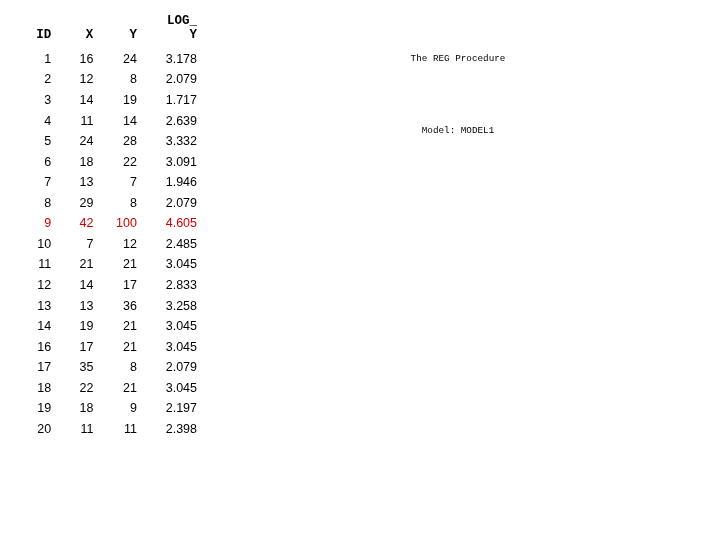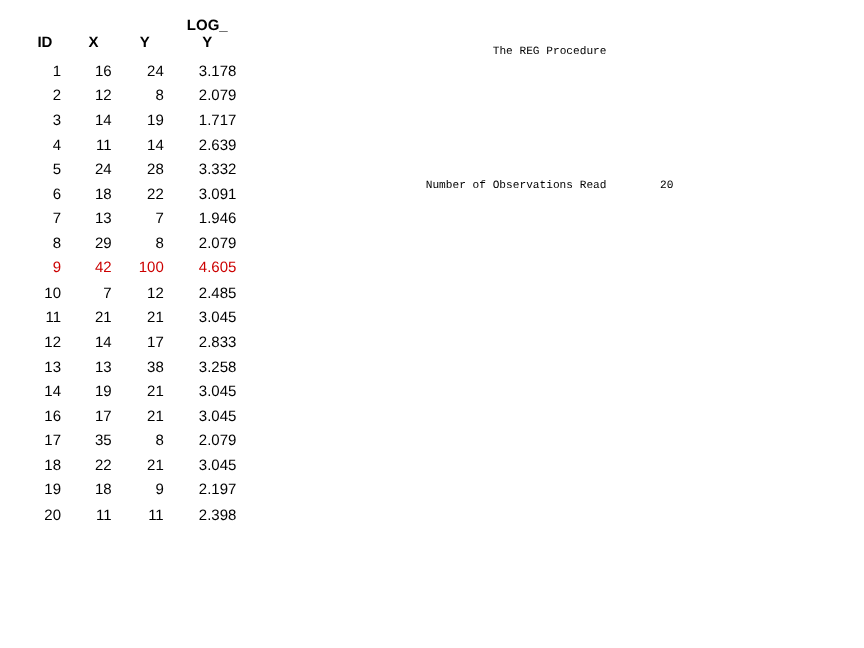--- a/index.html
+++ b/index.html
@@ -25,24 +25,26 @@
     position: absolute;
     left: 18px;
     top: 14px;
     width: 185px;
     border-collapse: collapse;
     font-family: "Liberation Sans", sans-serif;
     font-size: 12.5px;
   }
   .data-table th {
     font-weight: bold;
+    text-align: right;
     padding: 0 6px 6px 6px;
     vertical-align: bottom;
     font-size: 12.5px;
     line-height: 1.15;
+    font-family: Liberation Mono, monospace;
   }
   .data-table td {
     text-align: right;
     padding: 3.1px 6px;
     font-size: 12.5px;
     line-height: 1.15;
   }
   .data-table th.col-id, .data-table td.col-id { width: 30px; }
   .data-table th.col-x, .data-table td.col-x { width: 34px; }
   .data-table th.col-y, .data-table td.col-y { width: 34px; }
@@ -54,21 +56,21 @@
     position: absolute;
     left: 208px;
     top: 10px;
     width: 500px;
     font-family: "Liberation Mono", monospace;
     font-size: 9.3px;
     line-height: 1.42;
     white-space: pre;
     color: #000000;
   }
-  .sas-block { margin: 0; }
+  .sas-block { margin: 16px; }
   .sas-center { text-align: center; }
   .gap-sm { height: 9px; }
   .gap-md { height: 15px; }
   .gap-lg { height: 19px; }
 </style>
 </head>
 <body>
 
 <div class="page">
 
@@ -153,21 +155,21 @@
         </tr>
         <tr>
           <td class="col-id">12</td>
           <td class="col-x">14</td>
           <td class="col-y">17</td>
           <td class="col-logy">2.833</td>
         </tr>
         <tr>
           <td class="col-id">13</td>
           <td class="col-x">13</td>
-          <td class="col-y">38</td>
+          <td class="col-y">36</td>
           <td class="col-logy">3.258</td>
         </tr>
         <tr>
           <td class="col-id">14</td>
           <td class="col-x">19</td>
           <td class="col-y">21</td>
           <td class="col-logy">3.045</td>
         </tr>
         <tr>
           <td class="col-id">16</td>
@@ -197,24 +199,24 @@
           <td class="col-id">20</td>
           <td class="col-x">11</td>
           <td class="col-y">11</td>
           <td class="col-logy">2.398</td>
         </tr>
       </tbody>
   </table>
 
   <div class="sas-output">
     <div class="sas-block sas-center">The REG Procedure</div>
+    <div class="sas-block sas-center">Model: MODEL1</div>
 
     <div class="gap-lg"></div>
 
-    <div class="sas-block sas-center"><span>Number of Observations Read</span>        <span>20</span></div>
 
     <div class="gap-lg"></div>
     <div class="gap-sm"></div>
 
 
     <div class="gap-md"></div>
 
     
 
     

